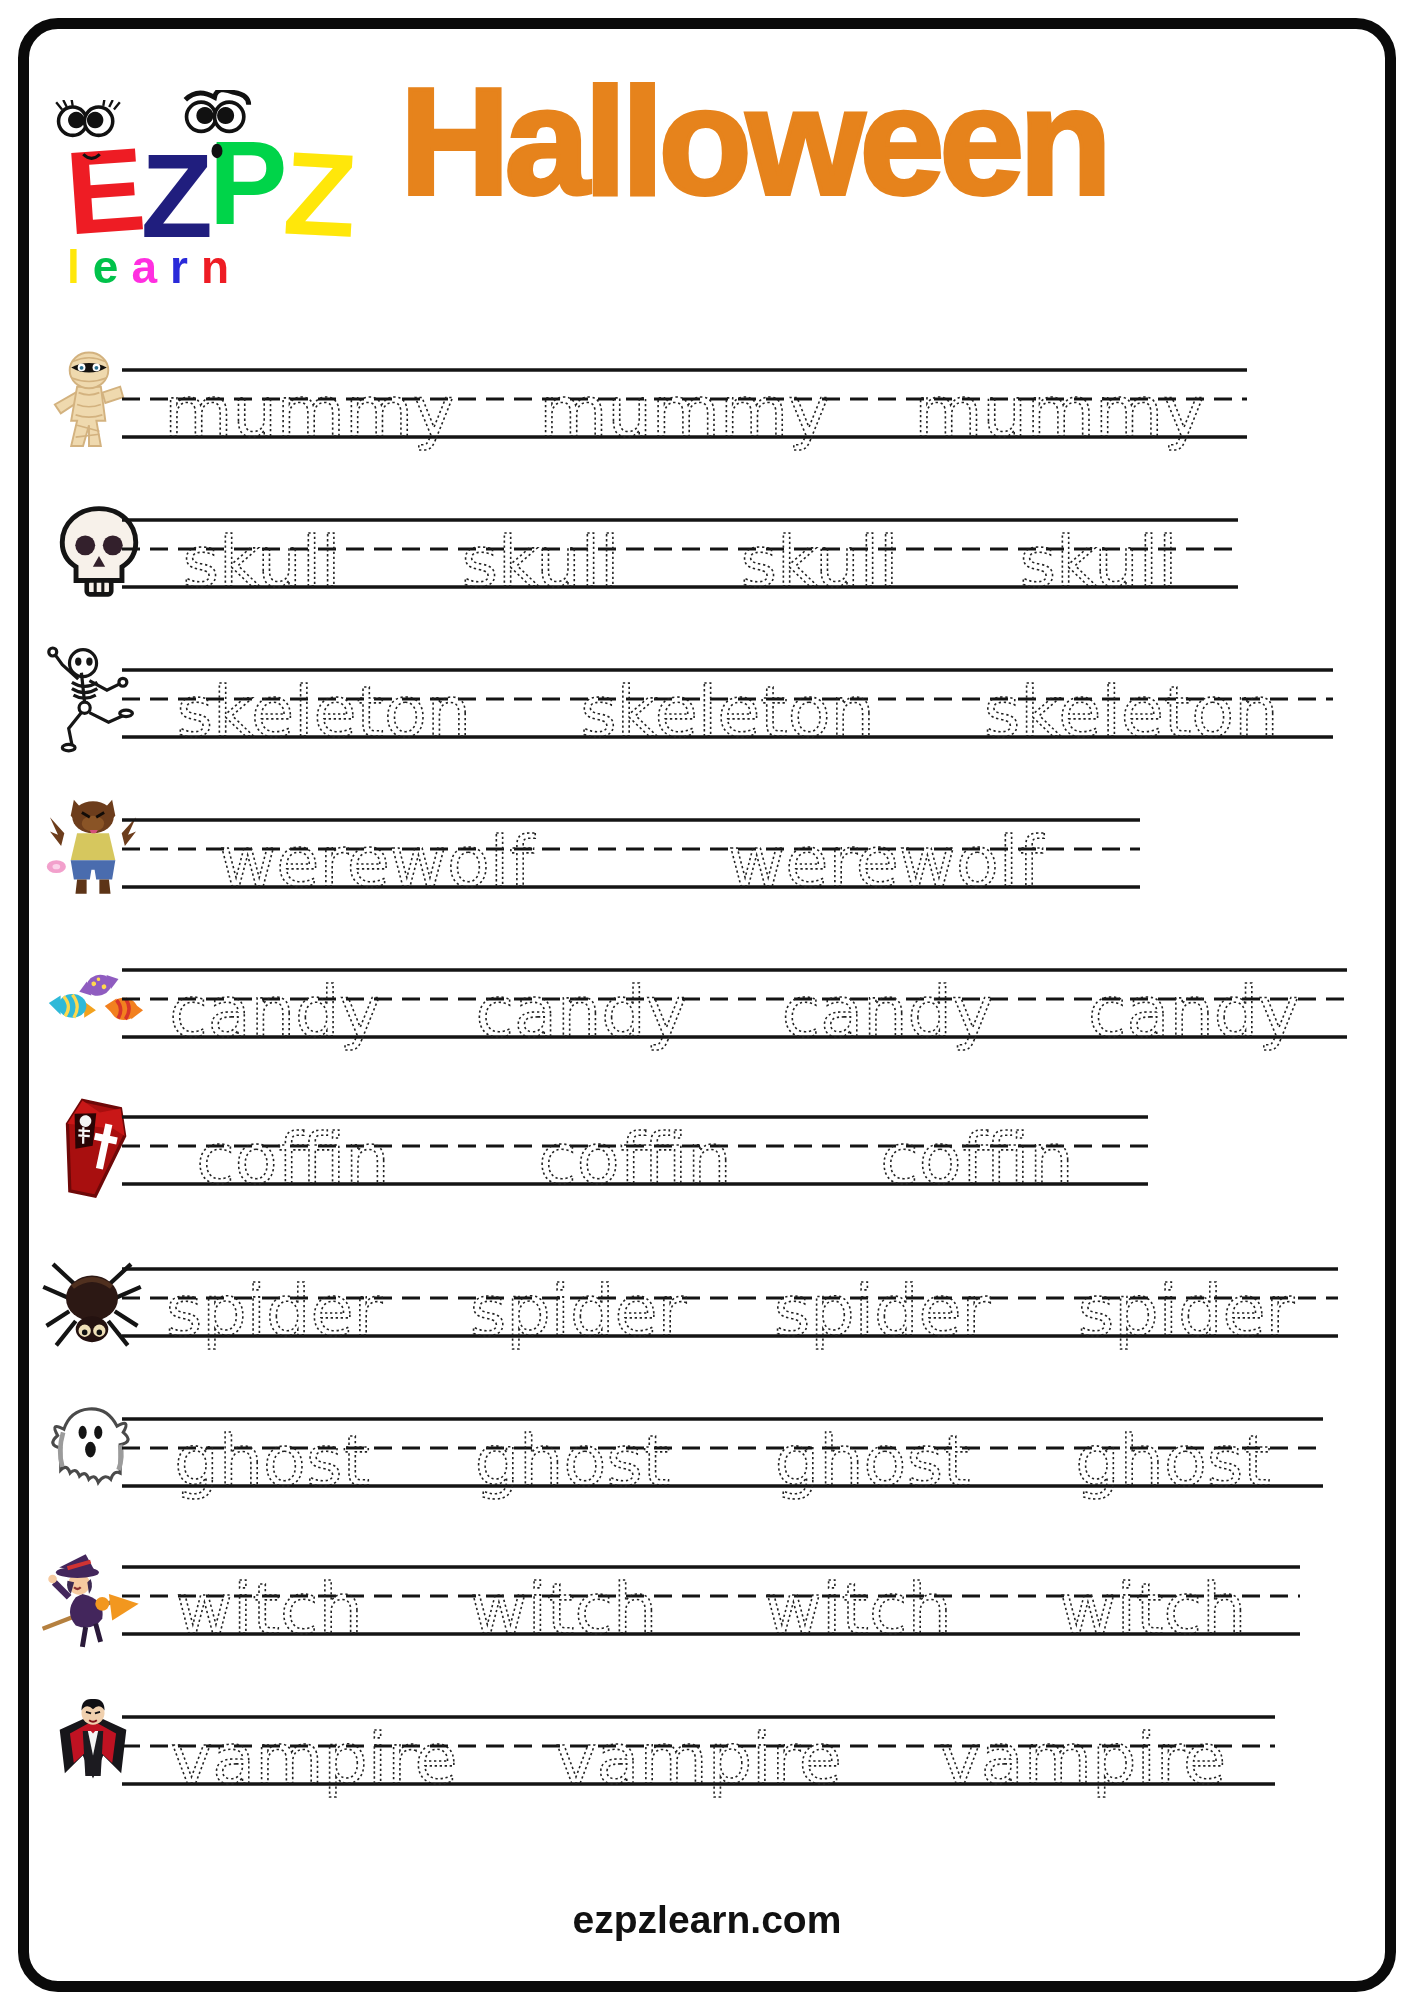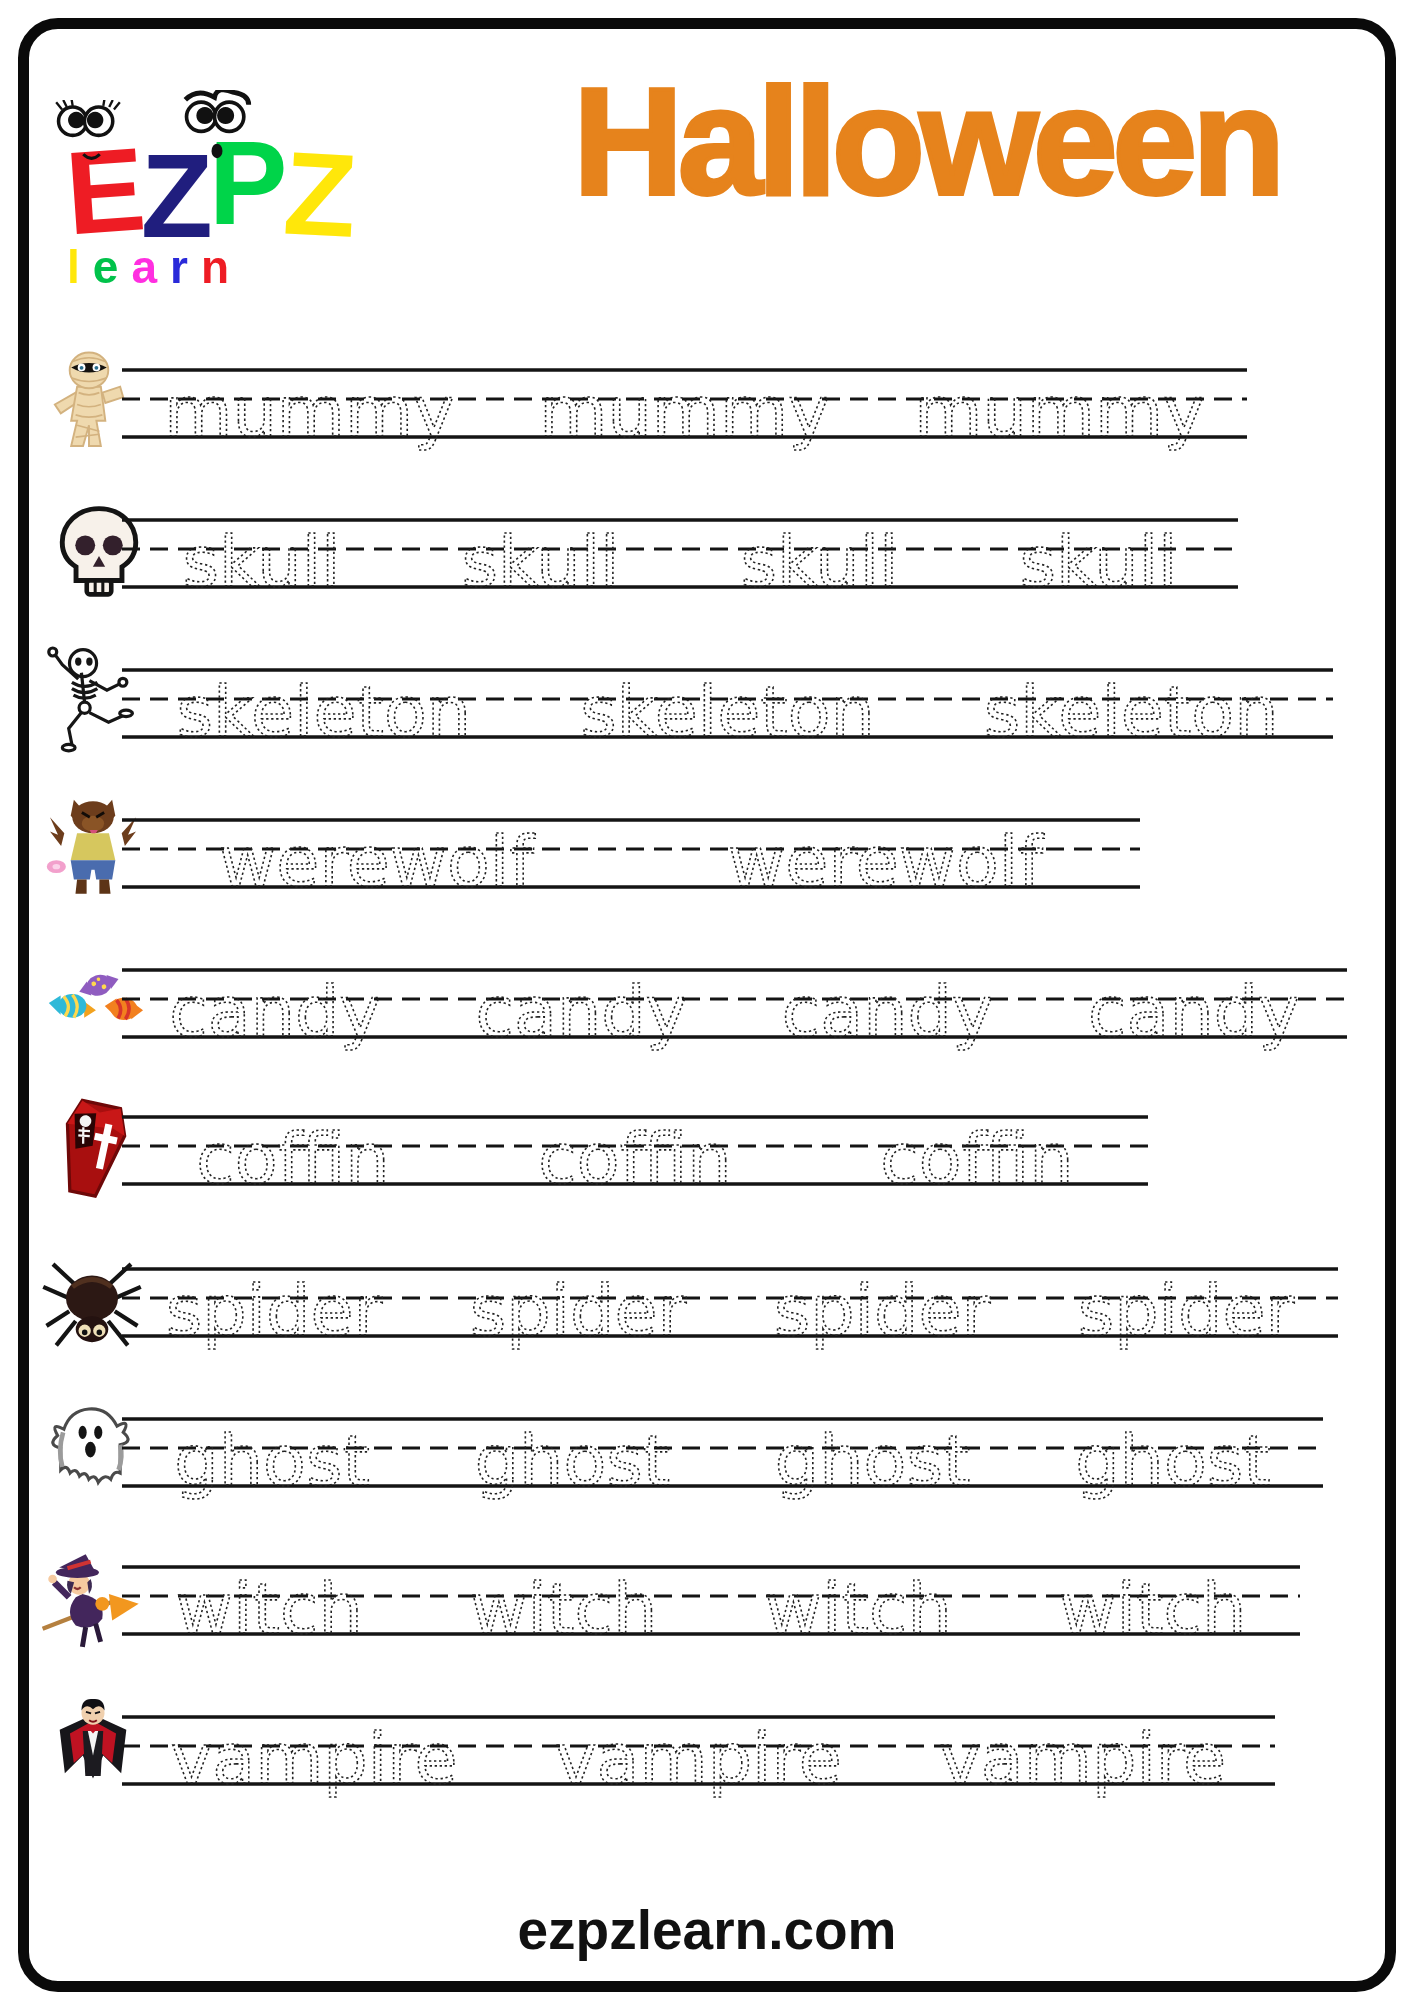--- a/index.html
+++ b/index.html
@@ -10,33 +10,33 @@
   
   .logo{position:absolute;left:48px;top:66px;width:290px;height:230px;}
   .ezpz-row{position:absolute;left:18px;top:66px;white-space:nowrap;}
   .logo-letter{display:inline-block;font-weight:bold;font-size:118px;line-height:1;
         letter-spacing:-4px;font-family:"Liberation Sans",sans-serif;}
   .learn-row{position:absolute;left:19px;top:178px;white-space:nowrap;}
   .learn-letter{display:inline-block;font-weight:bold;font-size:46px;line-height:1;
         margin-right:13px;font-family:"Liberation Sans",sans-serif;}
   .eyes{position:absolute;}
   
-  .title{position:absolute;left:400px;top:62px;width:880px;text-align:right;
+  .title{position:absolute;left:400px;top:62px;width:880px;text-align:left;
         font-size:152px;font-weight:bold;letter-spacing:-5px;line-height:1.05;
         -webkit-text-stroke:4px currentColor;}
   
   .trace-row{position:absolute;left:0;top:0;width:100%;height:0;}
   .row-icon{position:absolute;}
   .row-icon svg{width:100%;height:100%;display:block;}
   .trace-svg{position:absolute;overflow:visible;}
   .trace-word{font-family:"DejaVu Sans",sans-serif;fill:none;stroke:#232323;
         stroke-width:1.6;stroke-dasharray:2.3 2.7;font-size:70px;}
   
   .footer{position:absolute;left:0;right:0;top:1898px;text-align:center;}
-  .site{font-size:55px;font-weight:bold;color:#111;}
+  .site{font-size:39px;font-weight:bold;color:#111;}
 </style>
 </head>
 <body>
 
 <div class="page">
   <div class="page-border" style="border-color: rgb(10, 10, 10);"></div>
 
   <div class="logo">
     <div class="ezpz-row" id="ezpz-letters"><span class="logo-letter" style="color: rgb(238, 28, 36); transform: rotate(-4deg);">E</span><span class="logo-letter" style="color: rgb(32, 30, 126); transform: translateY(5px);">Z</span><span class="logo-letter" style="color: rgb(0, 212, 73); transform: translateY(-8px);">P</span><span class="logo-letter" style="color: rgb(255, 231, 10); transform: translateY(3px) rotate(3deg);">Z</span></div>
     <div class="learn-row" id="learn-letters"><span class="learn-letter" style="color: rgb(255, 231, 10);">l</span><span class="learn-letter" style="color: rgb(0, 194, 74);">e</span><span class="learn-letter" style="color: rgb(255, 46, 224);">a</span><span class="learn-letter" style="color: rgb(42, 42, 217);">r</span><span class="learn-letter" style="color: rgb(238, 28, 36);">n</span></div>

